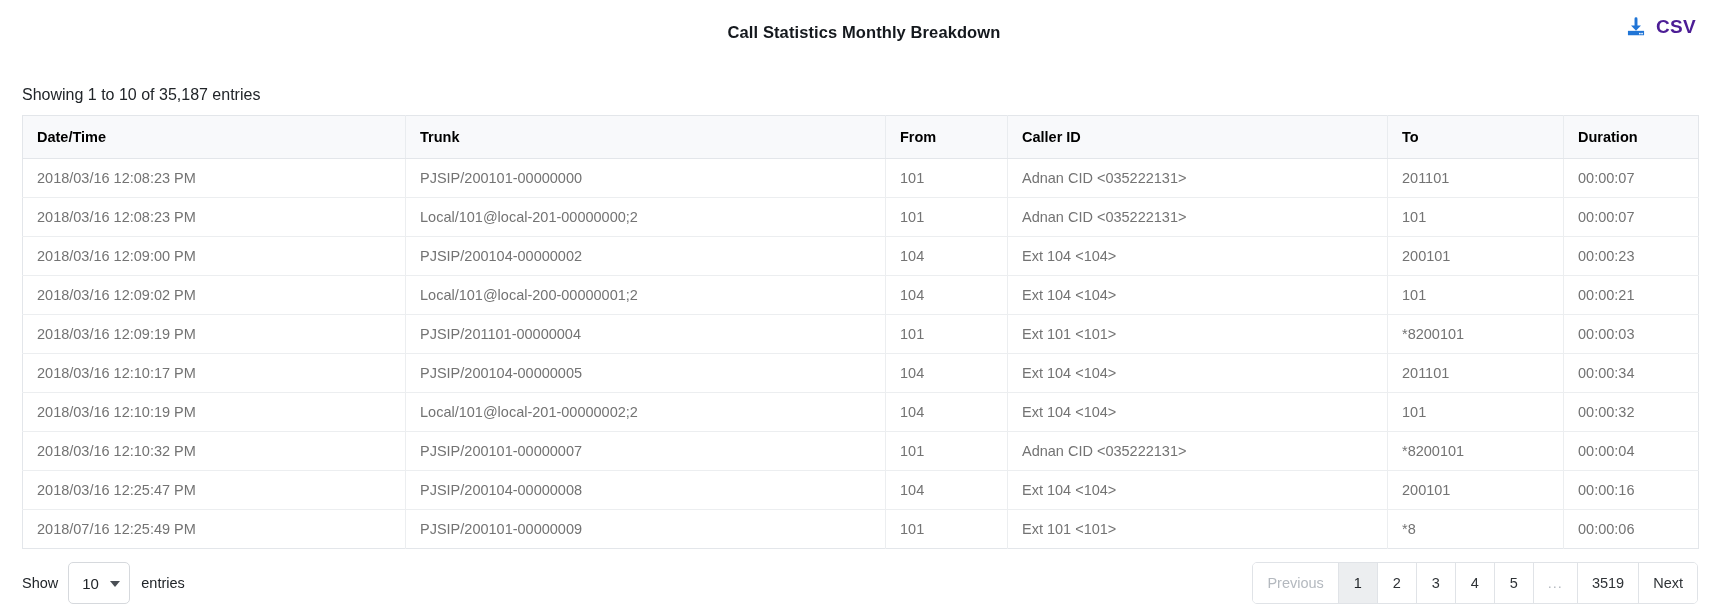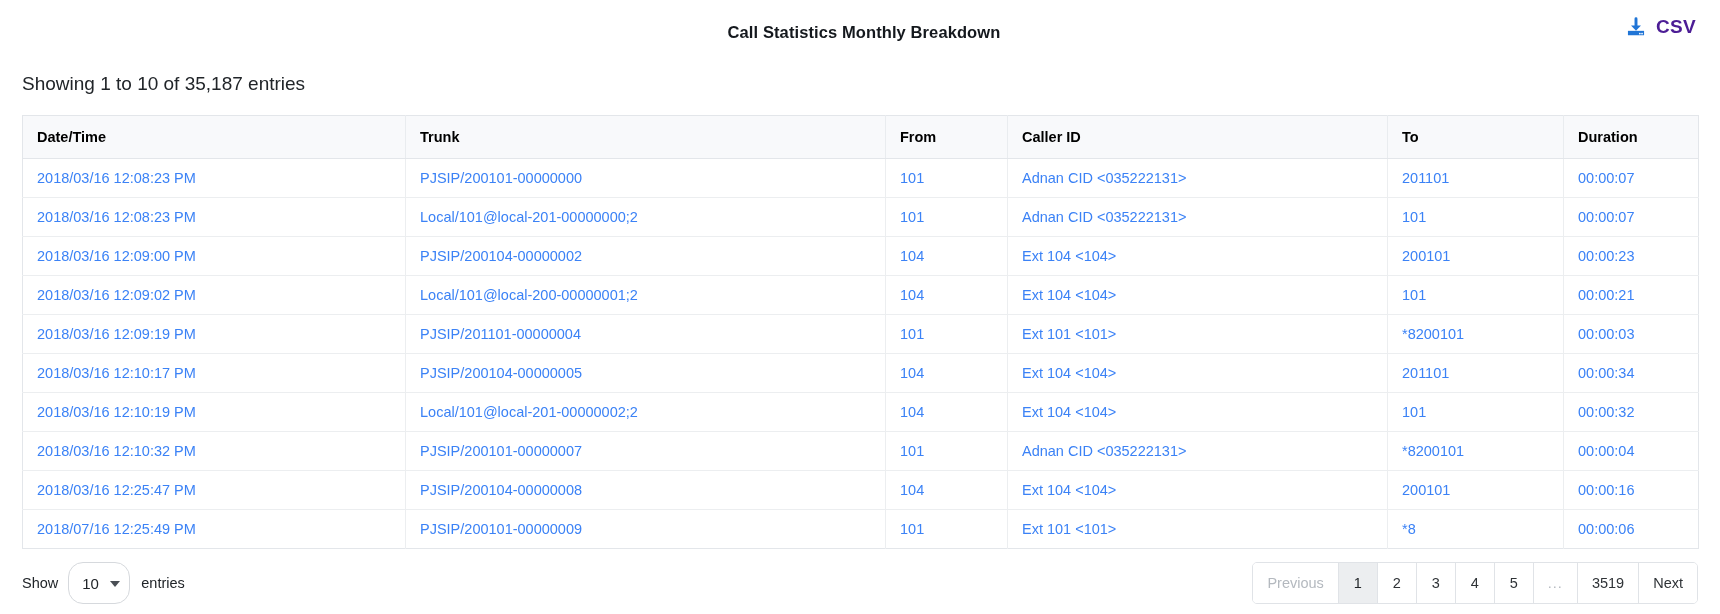--- a/index.html
+++ b/index.html
@@ -43,22 +43,22 @@
     font-size: 19px;
     font-weight: bold;
     color: #4c1d95;
     letter-spacing: 0.3px;
   }
 
   
   .info-line {
     position: absolute;
     left: 22px;
-    top: 73px;
-    font-size: 19px;
+    top: 86px;
+    font-size: 16px;
     color: #212529;
     white-space: nowrap;
   }
 
   
   .table-wrap {
     position: absolute;
     left: 22px;
     top: 115px;
     width: 1698px;
@@ -81,21 +81,21 @@
     text-align: left;
     padding: 12px 14px;
     height: 43px;
     vertical-align: middle;
   }
   table.data-table thead th:last-child { border-right: none; }
   table.data-table tbody td {
     border-bottom: 1px solid #eceef0;
     border-right: 1px solid #eceef0;
     font-size: 14.5px;
-    color: #3b82f6;
+    color: #737373;
     padding: 10px 14px;
     height: 39px;
     vertical-align: middle;
     white-space: nowrap;
     overflow: hidden;
     text-overflow: ellipsis;
   }
   table.data-table tbody td:last-child { border-right: none; }
   table.data-table tbody tr:last-child td { border-bottom: none; }
 
@@ -122,21 +122,21 @@
     align-items: center;
     font-size: 14.5px;
     color: #212529;
   }
   .length-ctrl .lbl { margin-right: 10px; }
   .select-box {
     position: relative;
     width: 62px;
     height: 42px;
     border: 1px solid #d6d9dd;
-    border-radius: 15px;
+    border-radius: 5px;
     background: #fff;
     display: flex;
     align-items: center;
     padding-left: 13px;
     font-size: 15px;
     color: #212529;
     cursor: pointer;
   }
   .select-box .caret {
     position: absolute;

